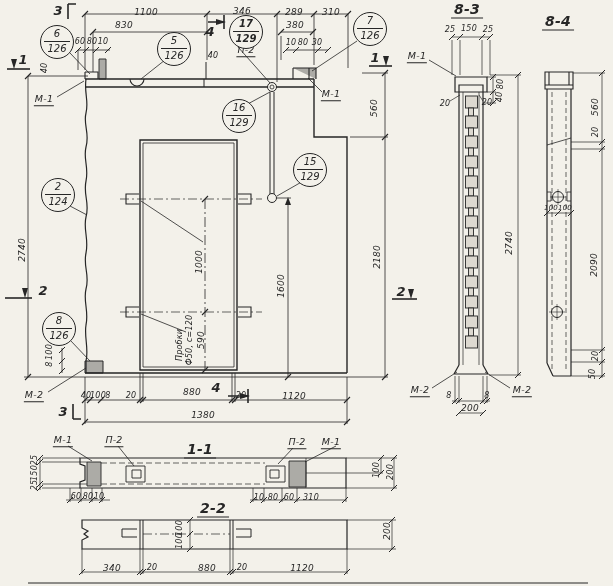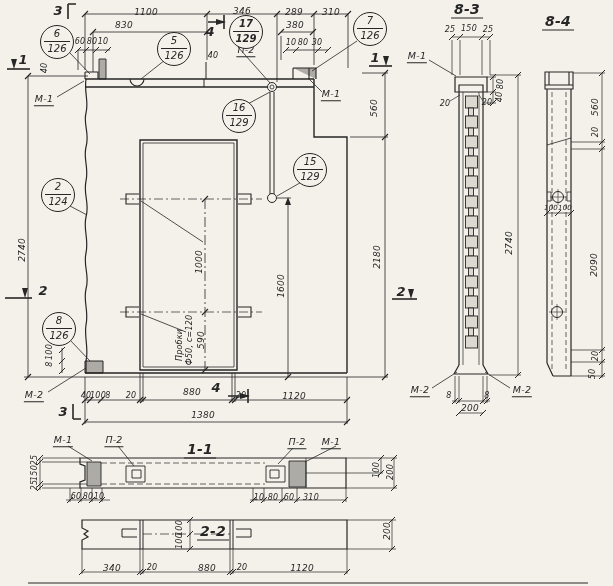--- a/index.html
+++ b/index.html
@@ -300,21 +300,21 @@
       <div class="t ref" style="left: 417px; top: 57px;">М-1</div>
       <div class="t ref" style="left: 420px; top: 391px;">М-2</div>
       <div class="t ref" style="left: 522px; top: 391px;">М-2</div>
       <div class="t ref" style="left: 63px; top: 441px;">М-1</div>
       <div class="t ref" style="left: 114px; top: 441px;">П-2</div>
       <div class="t ref" style="left: 297px; top: 443px;">П-2</div>
       <div class="t ref" style="left: 331px; top: 443px;">М-1</div>
       <div class="t vt" style="left: 467px; top: 10px;">8-3</div>
       <div class="t vt" style="left: 558px; top: 22px;">8-4</div>
       <div class="t vt" style="left: 200px; top: 439px; margin-top: 11px;">1-1</div>
-      <div class="t vt" style="left: 213px; top: 532px; text-align: center;">2-2</div>
+      <div class="t vt" style="left: 213px; top: 509px; text-align: center;">2-2</div>
       <div class="t cut" style="left: 58px; top: 10px;">3</div>
       <div class="t cut" style="left: 210px; top: 31px;">4</div>
       <div class="t cut" style="left: 23px; top: 59px;">1</div>
       <div class="t cut" style="left: 375px; top: 57px;">1</div>
       <div class="t cut" style="left: 43px; top: 290px;">2</div>
       <div class="t cut" style="left: 401px; top: 291px;">2</div>
       <div class="t cut" style="left: 63px; top: 411px;">3</div>
       <div class="t cut" style="left: 216px; top: 387px;">4</div>
       <div class="callout" style="left: 57px; top: 42px;">
         <span class="ct">6</span>

